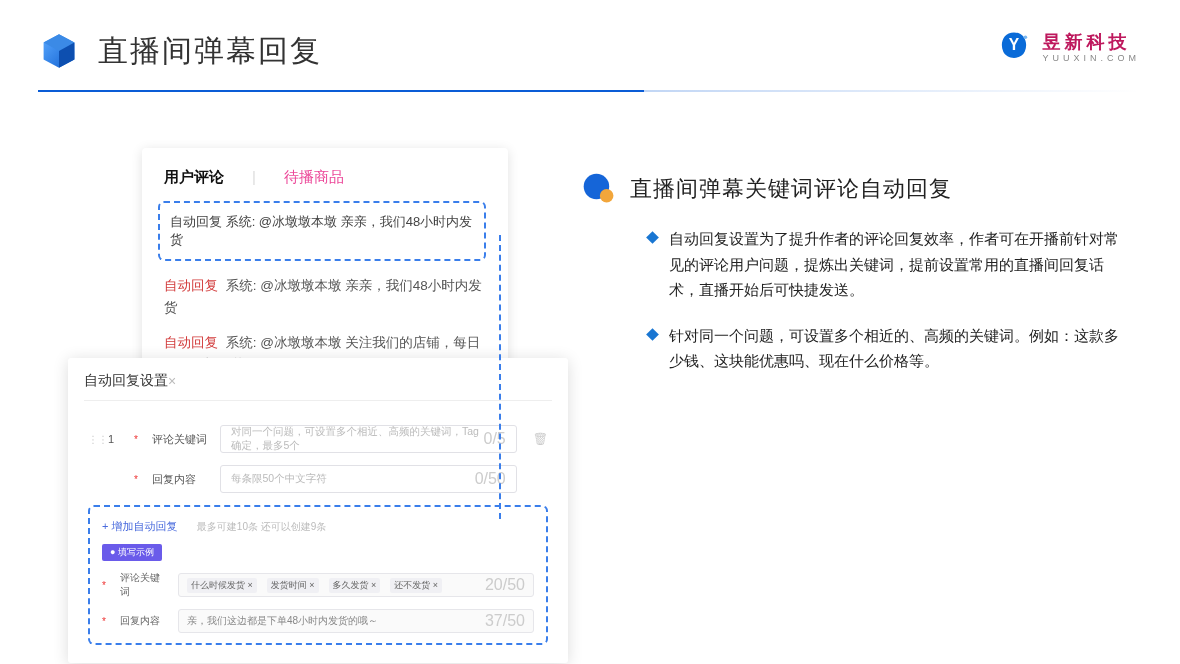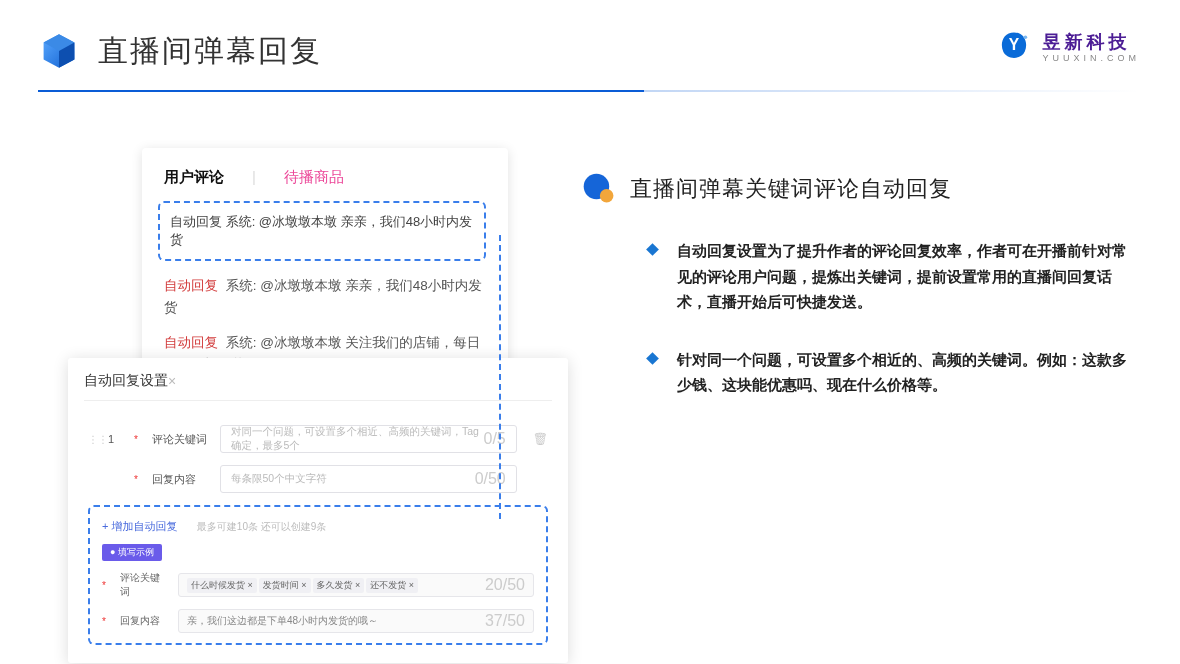--- a/index.html
+++ b/index.html
@@ -5,21 +5,21 @@
 * { margin: 0; padding: 0; box-sizing: border-box; }
 body { width: 1180px; height: 664px; background: #fff; font-family: "Microsoft YaHei", sans-serif; position: relative; overflow: hidden; }
 
 
 .header { display: flex; align-items: center; padding: 30px 38px 0 38px; }
 .cube-icon { width: 42px; height: 42px; margin-right: 18px; }
 .page-title { font-size: 30px; font-weight: 500; color: #333; letter-spacing: 2px; }
 .brand { position: absolute; right: 40px; top: 30px; display: flex; align-items: center; }
 .brand-icon { width: 36px; height: 36px; margin-right: 10px; }
 .brand-text { display: flex; flex-direction: column; }
-.brand-cn { font-size: 18px; font-weight: 700; color: #4c1d95; letter-spacing: 4px; line-height: 1; }
+.brand-cn { font-size: 18px; font-weight: 700; color: #be185d; letter-spacing: 4px; line-height: 1; }
 .brand-en { font-size: 9px; color: #888; letter-spacing: 4px; margin-top: 2px; }
 .header-line { position: absolute; left: 38px; right: 40px; top: 90px; height: 2px; background: linear-gradient(to right, #0a5cd6 55%, rgba(10,92,214,0.25) 55%, rgba(10,92,214,0)); }
 
 
 .comments-panel { position: absolute; left: 142px; top: 148px; width: 366px; background: #fff; border-radius: 4px; box-shadow: 0 2px 12px rgba(0,0,0,0.12); padding: 20px 22px 140px 22px; font-size: 13px; color: #333; }
 .comments-tabs { display: flex; gap: 28px; margin-bottom: 18px; font-size: 15px; }
 .tab-active { color: #111; font-weight: 600; }
 .tab-inactive { color: #ec4899; }
 .tab-divider { color: #ddd; }
 .comment-row { margin-bottom: 14px; line-height: 1.6; font-size: 13.5px; color: #555; }
@@ -41,32 +41,32 @@
 .input-count { color: #ccc; font-size: 16px; }
 .trash { color: #ccc; font-size: 12px; margin-left: 6px; }
 
 .dashed-box { border: 2px dashed #3a7eeb; border-radius: 6px; margin-top: 12px; padding: 12px 12px 10px 12px; }
 .add-link { color: #4a6bdd; font-size: 11px; }
 .add-hint { color: #bbb; font-size: 10px; margin-left: 16px; }
 .example-chip { display: inline-block; background: #6a5bea; color: #fff; font-size: 9px; padding: 2px 8px; border-radius: 2px; margin-top: 10px; }
 .ex-row { display: flex; align-items: center; gap: 10px; margin-top: 10px; font-size: 10px; }
 .ex-label { width: 48px; color: #666; }
 .ex-input { flex: 1; border: 1px solid #e6e6ea; border-radius: 3px; padding: 4px 8px; display: flex; align-items: center; justify-content: space-between; height: 24px; background: #fafafa; color: #888; }
-.ex-tags { display: flex; gap: 2px; }
+.ex-tags { display: flex; gap: 10px; }
 .ex-tag { background: #f0f0f4; color: #666; font-size: 9px; padding: 1px 4px; border-radius: 2px; }
 
 
 .callout-line { position: absolute; left: 499px; top: 235px; width: 2px; height: 284px; border-left: 2px dashed #3a7eeb; }
 
 
 .right-col { position: absolute; left: 582px; top: 172px; width: 550px; }
 .right-title-row { display: flex; align-items: center; gap: 14px; }
 .bubble-icon { width: 34px; height: 34px; position: relative; }
 .right-title { font-size: 22px; font-weight: 400; color: #222; letter-spacing: 1px; }
-.bullet-item { display: flex; gap: 20px; margin-top: 32px; padding-left: 66px; font-weight: bold; }
+.bullet-item { display: flex; gap: 12px; margin-top: 20px; padding-left: 66px; }
 .diamond { width: 9px; height: 9px; background: #1976d2; transform: rotate(45deg); margin-top: 7px; flex-shrink: 0; }
 .bullet-text { font-size: 15px; color: #222; line-height: 1.7; }
 </style>
 </head>
 <body>
 
 <div class="header">
   <svg class="cube-icon" viewBox="0 0 60 60">
     <defs>
         <linearGradient id="g1" x1="0" y1="0" x2="1" y2="1">

